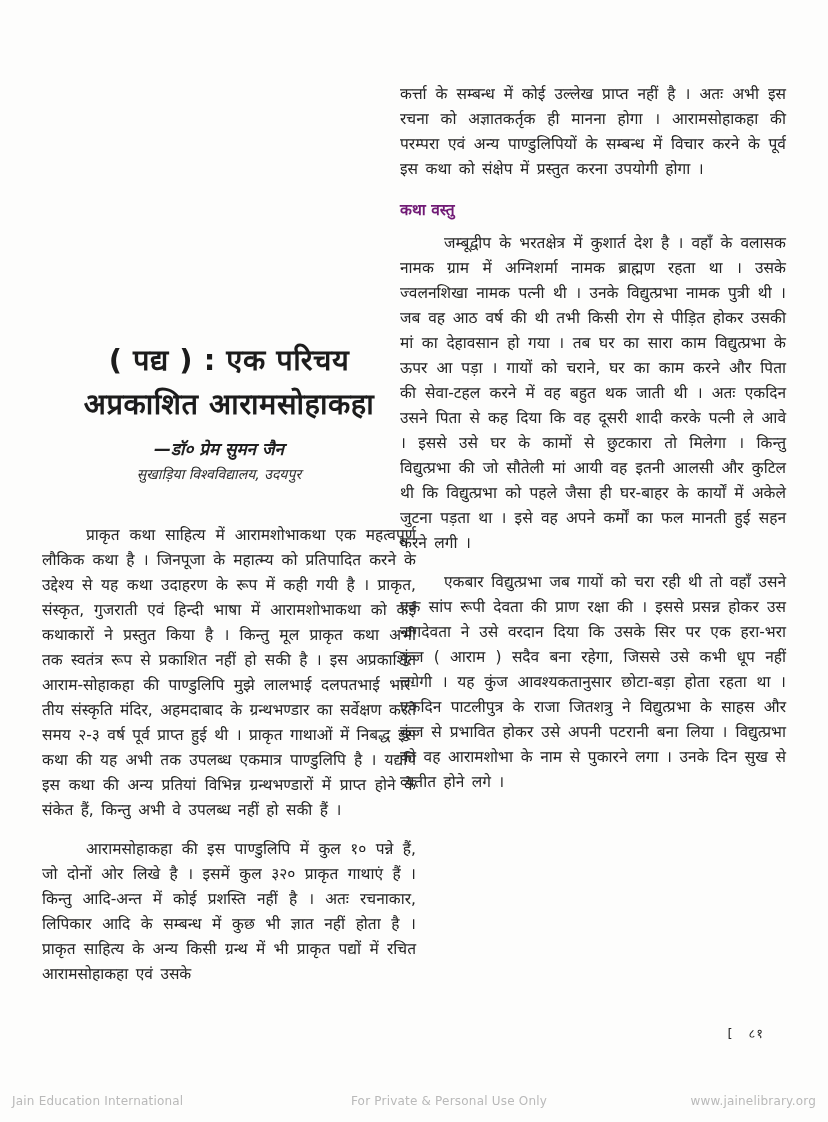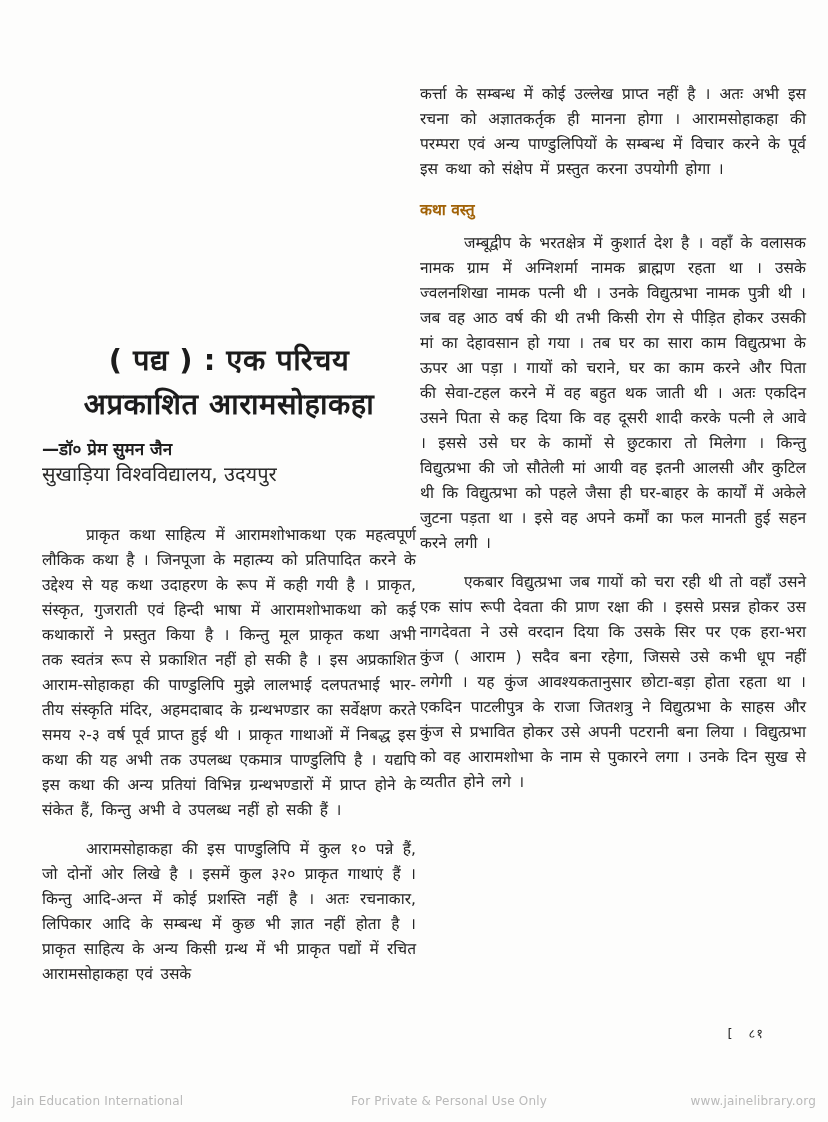--- a/index.html
+++ b/index.html
@@ -18,70 +18,71 @@
   }
   
   .col-left {
     position: absolute;
     left: 42px;
     top: 338px;
     width: 374px;
   }
   .col-right {
     position: absolute;
-    left: 420px;
+    left: 400px;
     top: 82px;
     width: 386px;
   }
   
   .title-block {
     text-align: center;
     margin-bottom: 14px;
   }
   .article-title {
     font-size: 29px;
     font-weight: bold;
     line-height: 44px;
     letter-spacing: 0.5px;
     color: #1c1c1c;
     margin: 0;
   }
   .byline-block {
-    text-align: left;
+    text-align: center;
     padding-right: 20px;
     margin-top: 10px;
+    font-style: italic;
   }
   .author {
     font-size: 17px;
     font-weight: bold;
     line-height: 26px;
     color: #1f1f1f;
   }
   .affiliation {
-    font-size: 20px;
+    font-size: 14px;
     line-height: 24px;
     color: #2a2a2a;
   }
   
   .para {
     font-size: 15.5px;
     line-height: 25px;
     text-align: justify;
     text-justify: inter-word;
     word-spacing: 2.5px;
     margin: 0 0 14px 0;
   }
   .para.indent { text-indent: 44px; }
   .col-left .para:first-of-type { margin-top: 37px; }
   .section-heading {
     font-size: 15.5px;
     font-weight: 600;
     line-height: 25px;
     margin: 16px 0 8px 0;
-    color: #a16207;
+    color: #701a75;
   }
   
   .page-number {
     position: absolute;
     top: 1024px;
     right: 64px;
     font-size: 13px;
     color: #2a2a2a;
     letter-spacing: 1px;
   }

